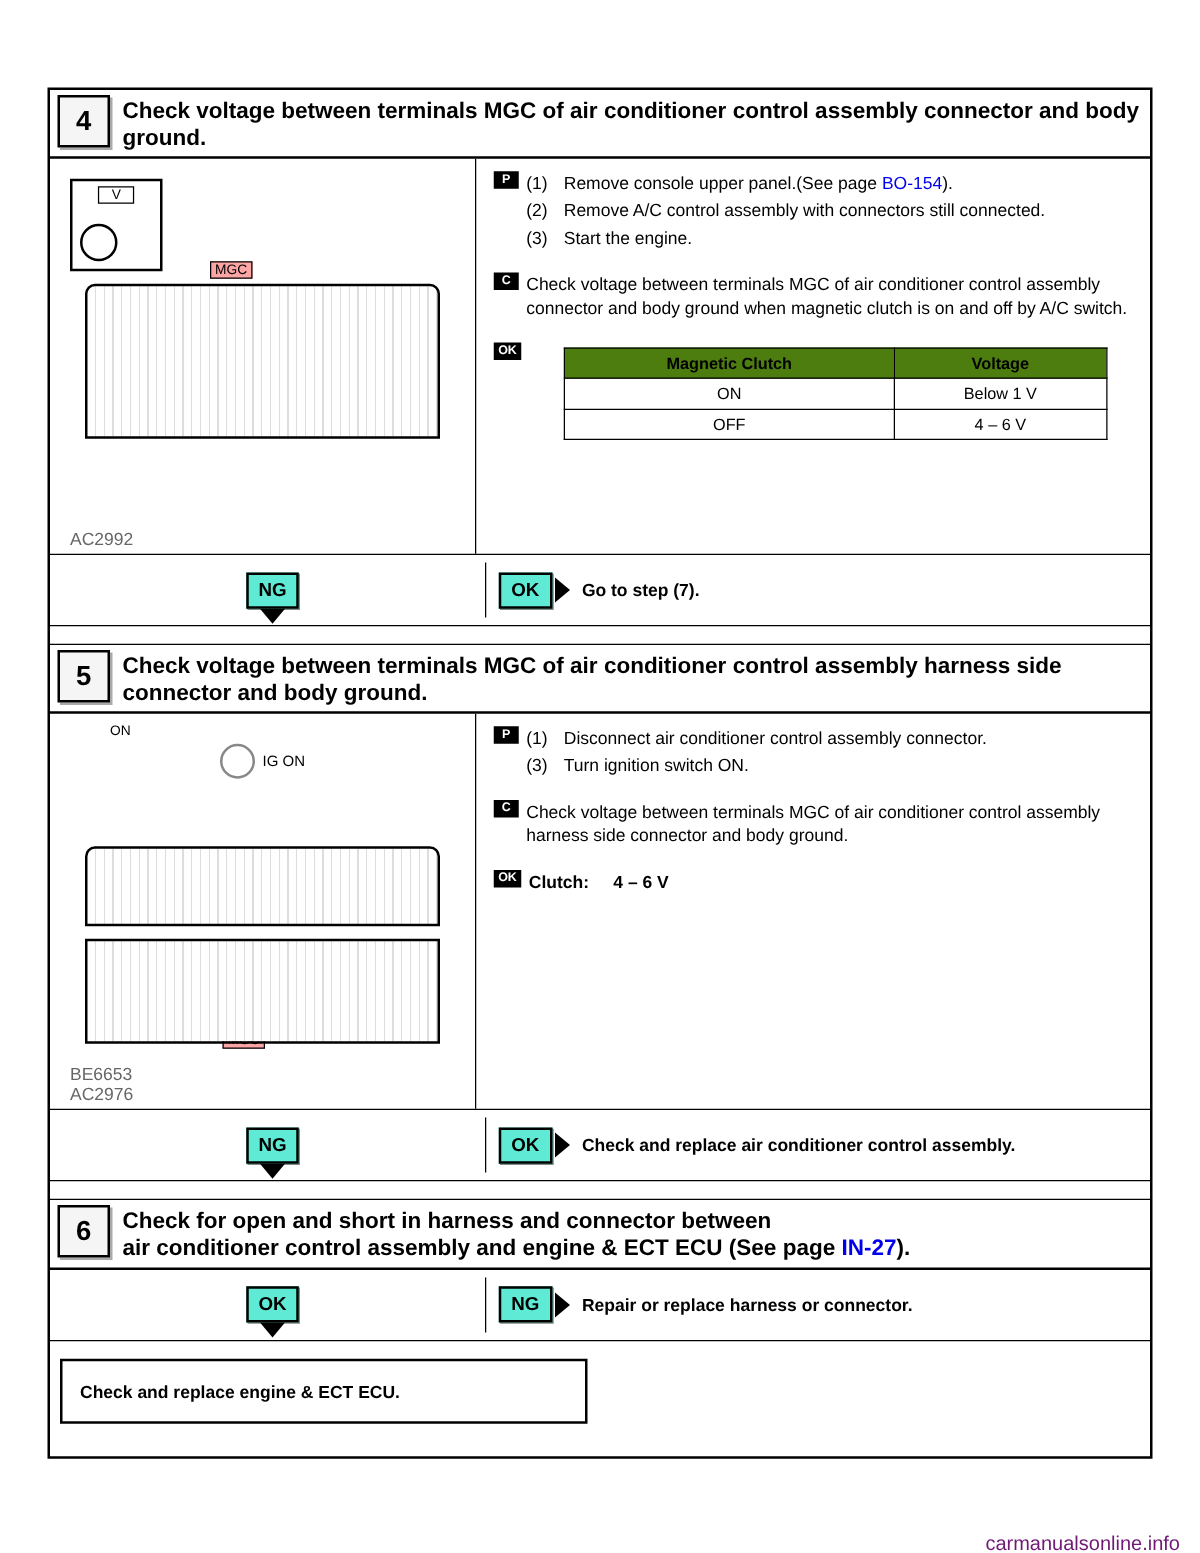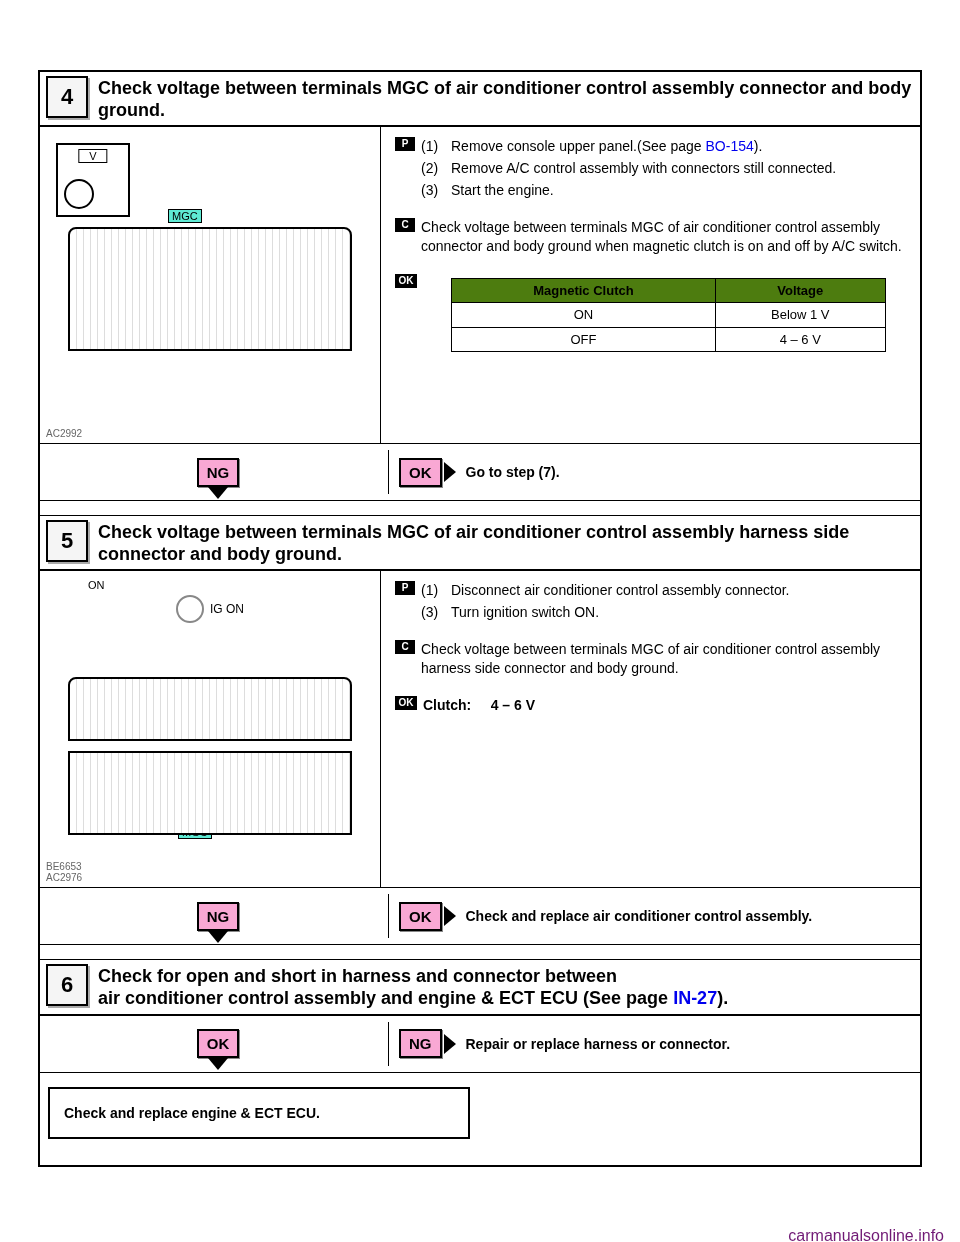--- a/index.html
+++ b/index.html
@@ -136,21 +136,21 @@
     align-items: center;
     padding: 6px 8px;
     min-height: 44px;
   }
   .ng-box, .ok-box {
     border: 2px solid #000;
     box-shadow: 1px 1px 0 #888;
     font-weight: bold;
     font-size: 15px;
     padding: 4px 8px;
-    background: #f9a8d4;
+    background: #5eead4;
   }
   .ng-down {
     position: relative;
     width: 56px;
     display: flex;
     flex-direction: column;
     align-items: center;
   }
   .ng-down::after {
     content: "";
@@ -208,22 +208,22 @@
   }
   .footer {
     text-align: right;
     color: #701a75;
     font-size: 16px;
     padding: 20px 16px 10px 0;
   }
   .diag-code {
     position: absolute;
     bottom: 4px;
-    left: 6px;
-    font-size: 10px;
+    left: 16px;
+    font-size: 14px;
     color: #666;
   }
   
   .voltmeter {
     width: 70px; height: 70px;
     border: 2px solid #000;
     position: relative;
     margin: 8px;
   }
   .voltmeter::before {
@@ -252,21 +252,21 @@
     position: relative;
     background: repeating-linear-gradient(90deg, #fff, #fff 6px, #ddd 6px, #ddd 7px);
   }
   .mgc-label {
     position: absolute;
     top: -18px;
     left: 120px;
     font-size: 11px;
     border: 1px solid #000;
     padding: 0 3px;
-    background: #5eead4;
+    background: #fca5a5;
   }
   .ig-on {
     display: flex;
     align-items: center;
     gap: 6px;
     font-size: 12px;
     margin: 4px 6px;
     justify-content: center;
   }
   .ig-circle {

